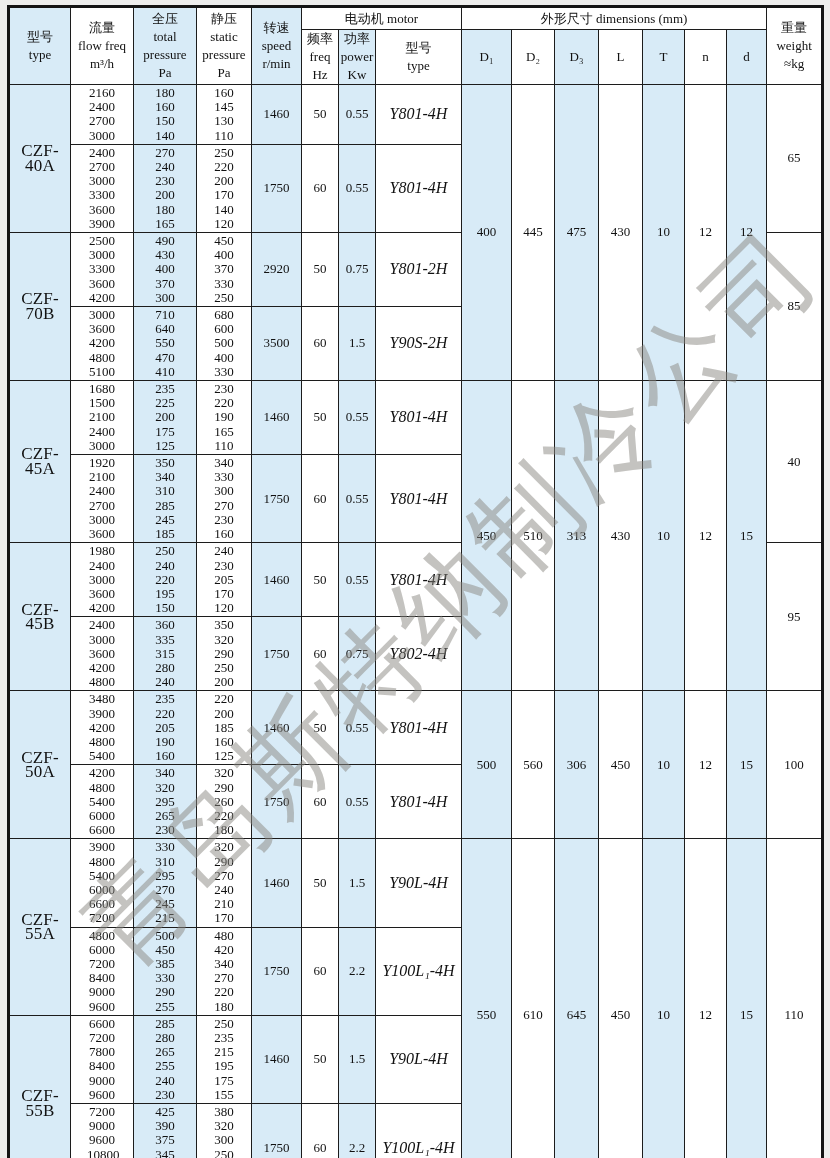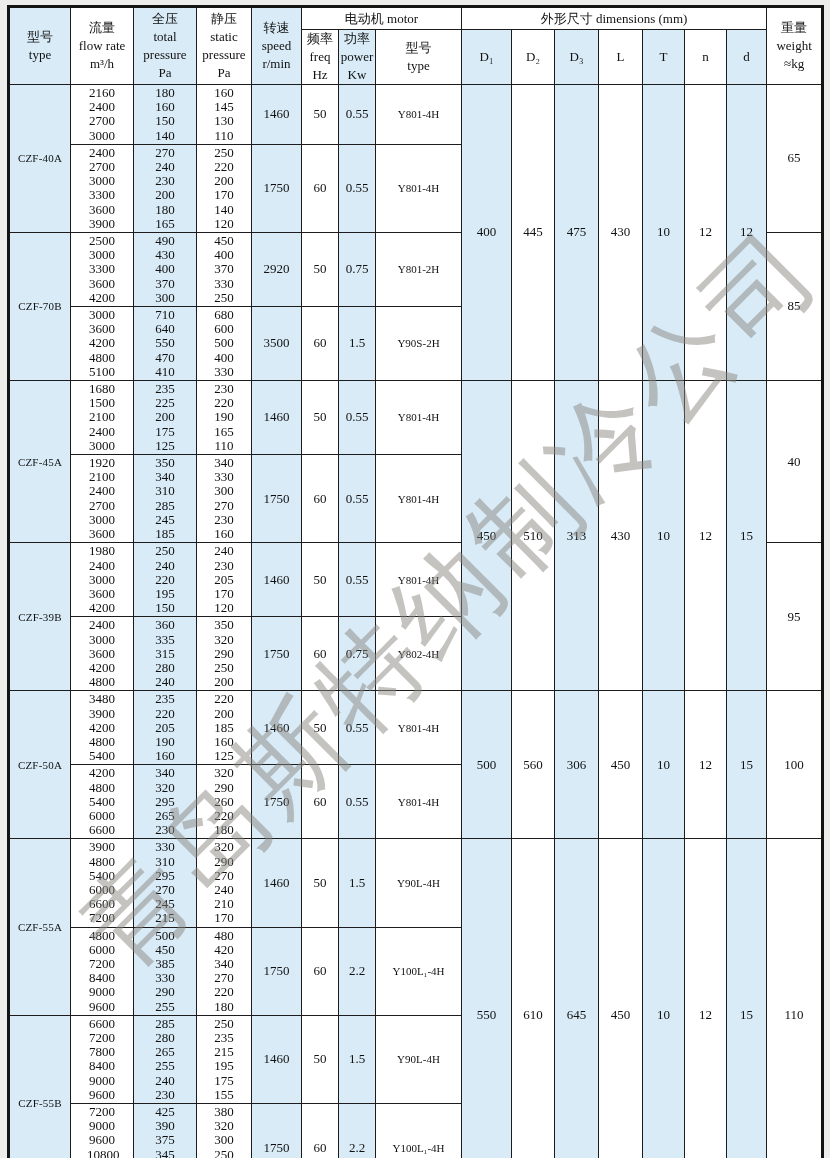--- a/index.html
+++ b/index.html
@@ -27,22 +27,22 @@
     font-weight:normal;
     line-height:14.2px;
     white-space:pre-line;
     overflow:hidden;
   }
   thead th{font-size:13px;line-height:18px;}
   thead tr.group-row th{height:21px;line-height:18px;}
   thead tr.sub-row th{height:54px;}
   .blue{background:#d8ebf7;}
   td.lines{padding:1px 16px;}
-  td.model-cell{font-size:11px;letter-spacing:.2px;}
-  td.motor-cell{font-size:11px;}
+  td.model-cell{font-size:17px;letter-spacing:.2px;}
+  td.motor-cell{font-size:16px;font-style:italic;}
   .watermark{
     position:absolute;left:-40px;top:540px;width:960px;
     text-align:center;
     transform:rotate(-45deg);
     transform-origin:50% 50%;
     font-size:104px;
     letter-spacing:6px;
     color:rgba(138,135,130,0.50);
     pointer-events:none;
     z-index:5;
@@ -71,21 +71,21 @@
       <col style="width:42px">
         <col style="width:42px">
         <col style="width:40px">
         <col style="width:56px">
     </colgroup>
     <thead>
       <tr class="group-row">
         <th rowspan="2" class="blue">型号
 type</th>
         <th rowspan="2">流量
-flow rate
+flow freq
 m³/h</th>
         <th rowspan="2" class="blue">全压
 total
 pressure
 Pa</th>
         <th rowspan="2">静压
 static
 pressure
 Pa</th>
         <th rowspan="2" class="blue">转速
@@ -259,21 +259,21 @@
 300
 270
 230
 160</td>
           <td class="blue">1750</td>
           <td>60</td>
           <td class="blue">0.55</td>
           <td class="motor-cell">Y801-4H</td>
         </tr>
         <tr>
-          <td class="blue model-cell" rowspan="2">CZF-39B</td>
+          <td class="blue model-cell" rowspan="2">CZF-45B</td>
           <td class="lines">1980
 2400
 3000
 3600
 4200</td>
           <td class="lines blue">250
 240
 220
 195
 150</td>

